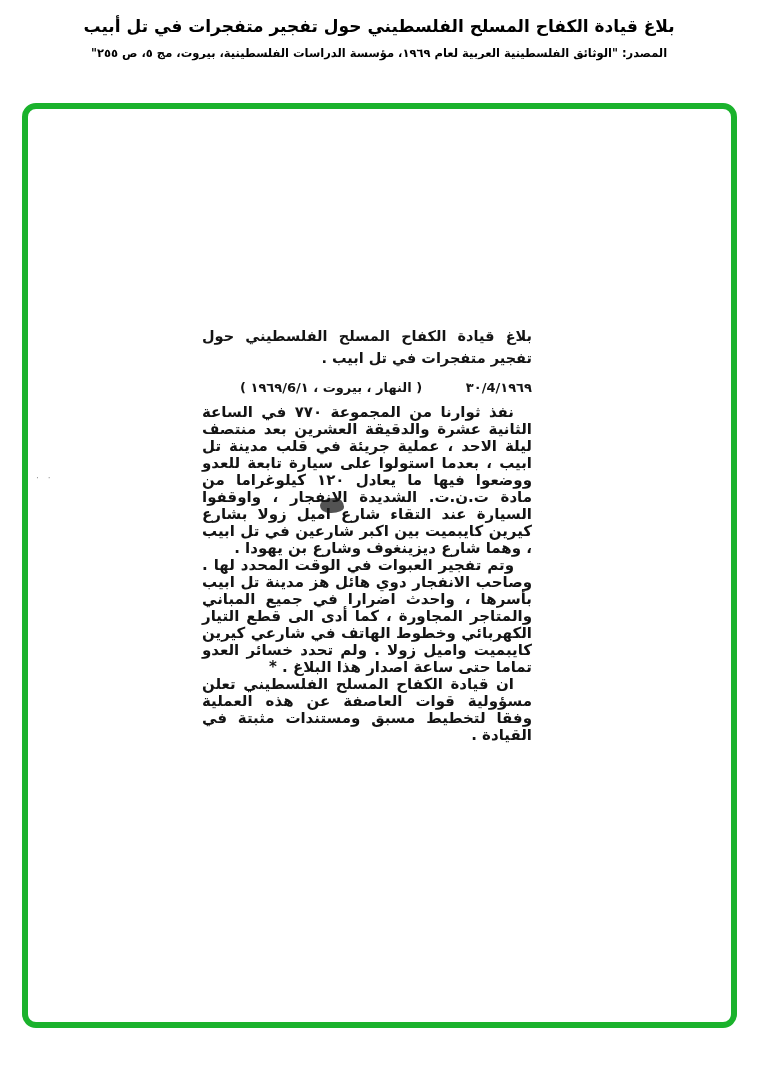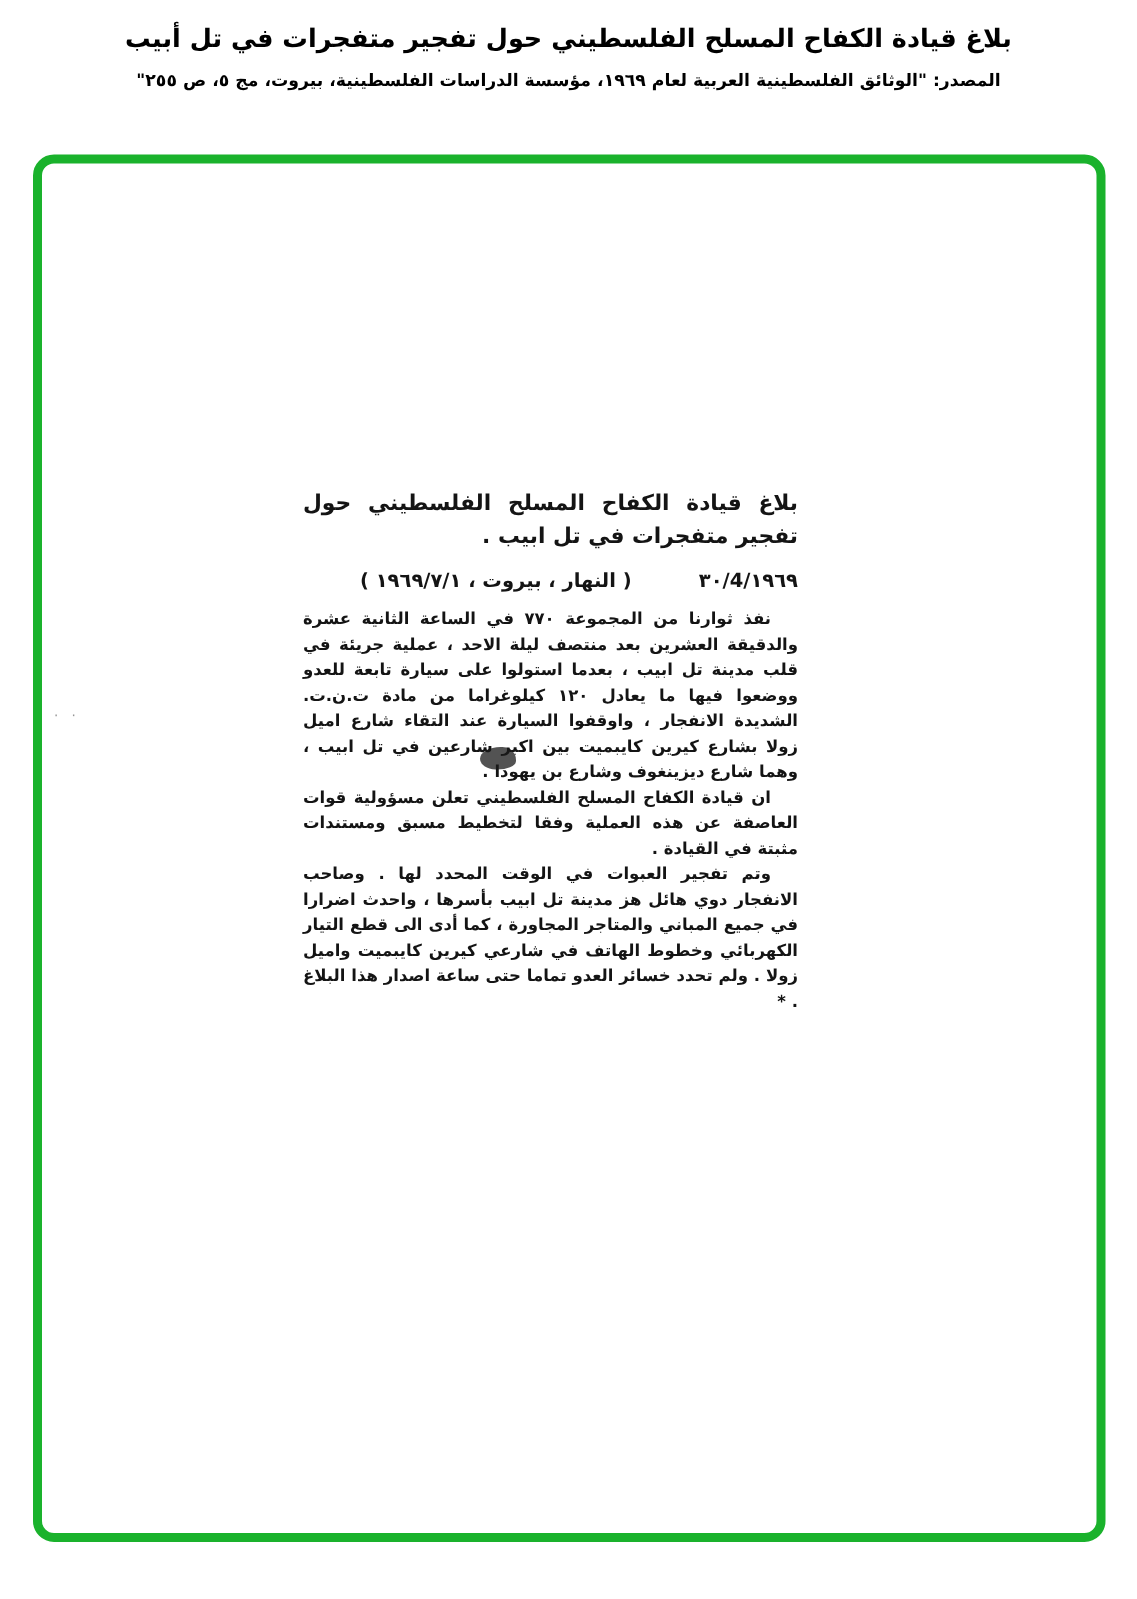--- a/index.html
+++ b/index.html
@@ -51,21 +51,21 @@
   .doc-dateline {
     margin-top: 11px;
     display: flex;
     justify-content: space-between;
     align-items: baseline;
     font-size: 13px;
     font-weight: bold;
     padding-left: 38px;
   }
   .doc-body p {
-    font-size: 11px;
+    font-size: 15px;
     font-weight: bold;
     line-height: 17px;
     text-indent: 18px;
     text-align: justify;
   }
   .doc-body { margin-top: 9px; }
 
   .ink-smudge {
     position: absolute;
     left: 118px; top: 173px;
@@ -92,23 +92,23 @@
 
 <div class="scan-frame">
   <div class="speck-dots">· ·</div>
 </div>
 
 <article class="doc-column">
   <h1 class="doc-heading">بلاغ قيادة الكفاح المسلح الفلسطيني حول تفجير متفجرات في تل ابيب .</h1>
 
   <div class="doc-dateline">
     <span>١٩٦٩/4/٣٠</span>
-    <span>( النهار ، بيروت ، ١٩٦٩/٧/١ )</span>
+    <span>( النهار ، بيروت ، ١٩٦٩/6/١ )</span>
   </div>
 
   <div class="doc-body">
     <p>نفذ ثوارنا من المجموعة ٧٧٠ في الساعة الثانية عشرة والدقيقة العشرين بعد منتصف ليلة الاحد ، عملية جريئة في قلب مدينة تل ابيب ، بعدما استولوا على سيارة تابعة للعدو ووضعوا فيها ما يعادل ١٢٠ كيلوغراما من مادة ت.ن.ت. الشديدة الانفجار ، واوقفوا السيارة عند التقاء شارع اميل زولا بشارع كيرين كايبميت بين اكبر شارعين في تل ابيب ، وهما شارع ديزينغوف وشارع بن يهودا .</p>
+    <p>وتم تفجير العبوات في الوقت المحدد لها . وصاحب الانفجار دوي هائل هز مدينة تل ابيب بأسرها ، واحدث اضرارا في جميع المباني والمتاجر المجاورة ، كما أدى الى قطع التيار الكهربائي وخطوط الهاتف في شارعي كيرين كايبميت واميل زولا . ولم تحدد خسائر العدو تماما حتى ساعة اصدار هذا البلاغ . *</p>
     <p>ان قيادة الكفاح المسلح الفلسطيني تعلن مسؤولية قوات العاصفة عن هذه العملية وفقا لتخطيط مسبق ومستندات مثبتة في القيادة .</p>
-    <p>وتم تفجير العبوات في الوقت المحدد لها . وصاحب الانفجار دوي هائل هز مدينة تل ابيب بأسرها ، واحدث اضرارا في جميع المباني والمتاجر المجاورة ، كما أدى الى قطع التيار الكهربائي وخطوط الهاتف في شارعي كيرين كايبميت واميل زولا . ولم تحدد خسائر العدو تماما حتى ساعة اصدار هذا البلاغ . *</p>
   </div>
 
   <div class="ink-smudge"></div>
 </article>
 
 </body></html>

